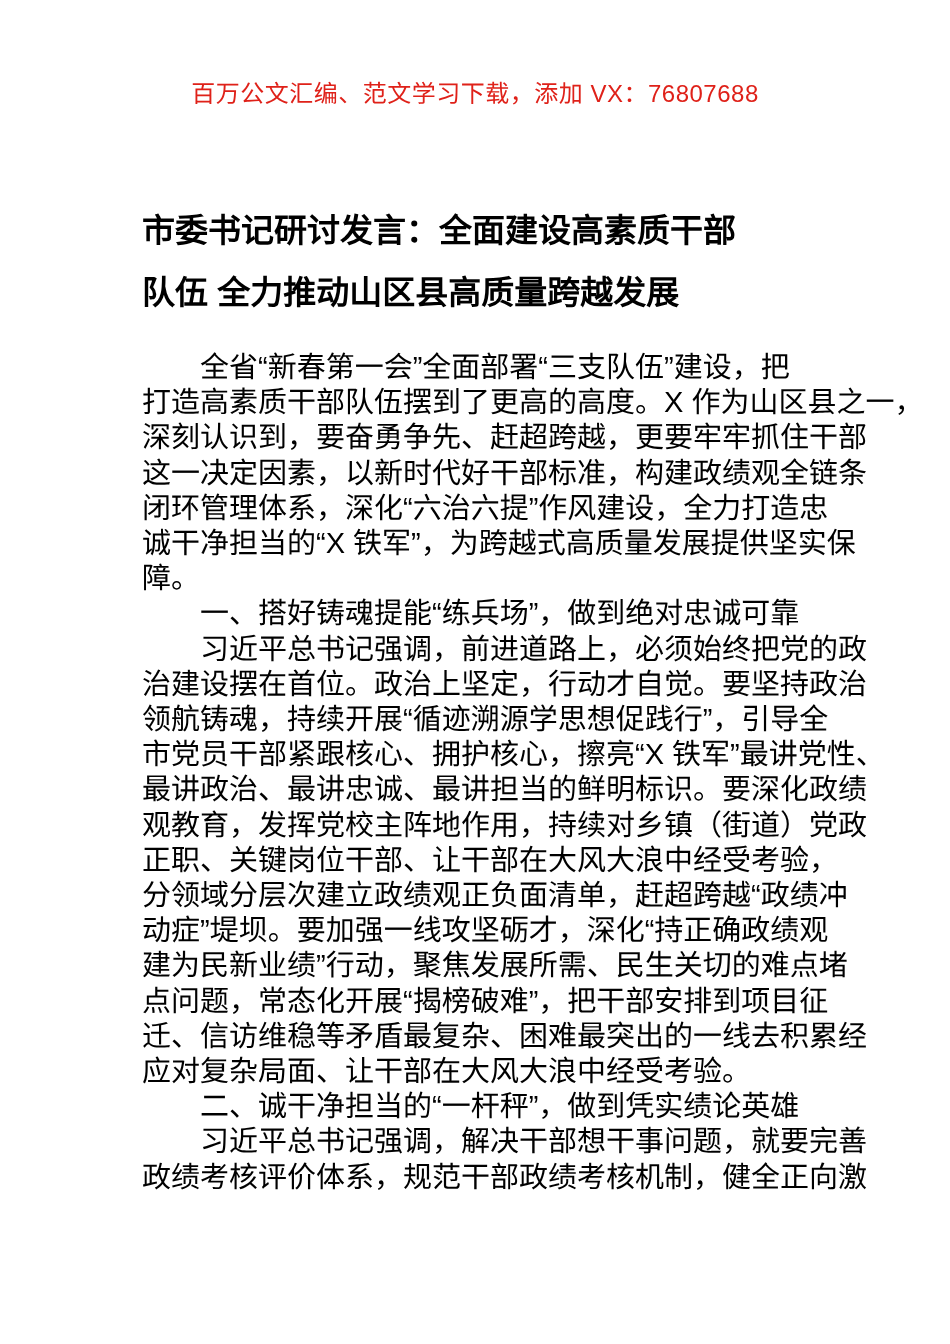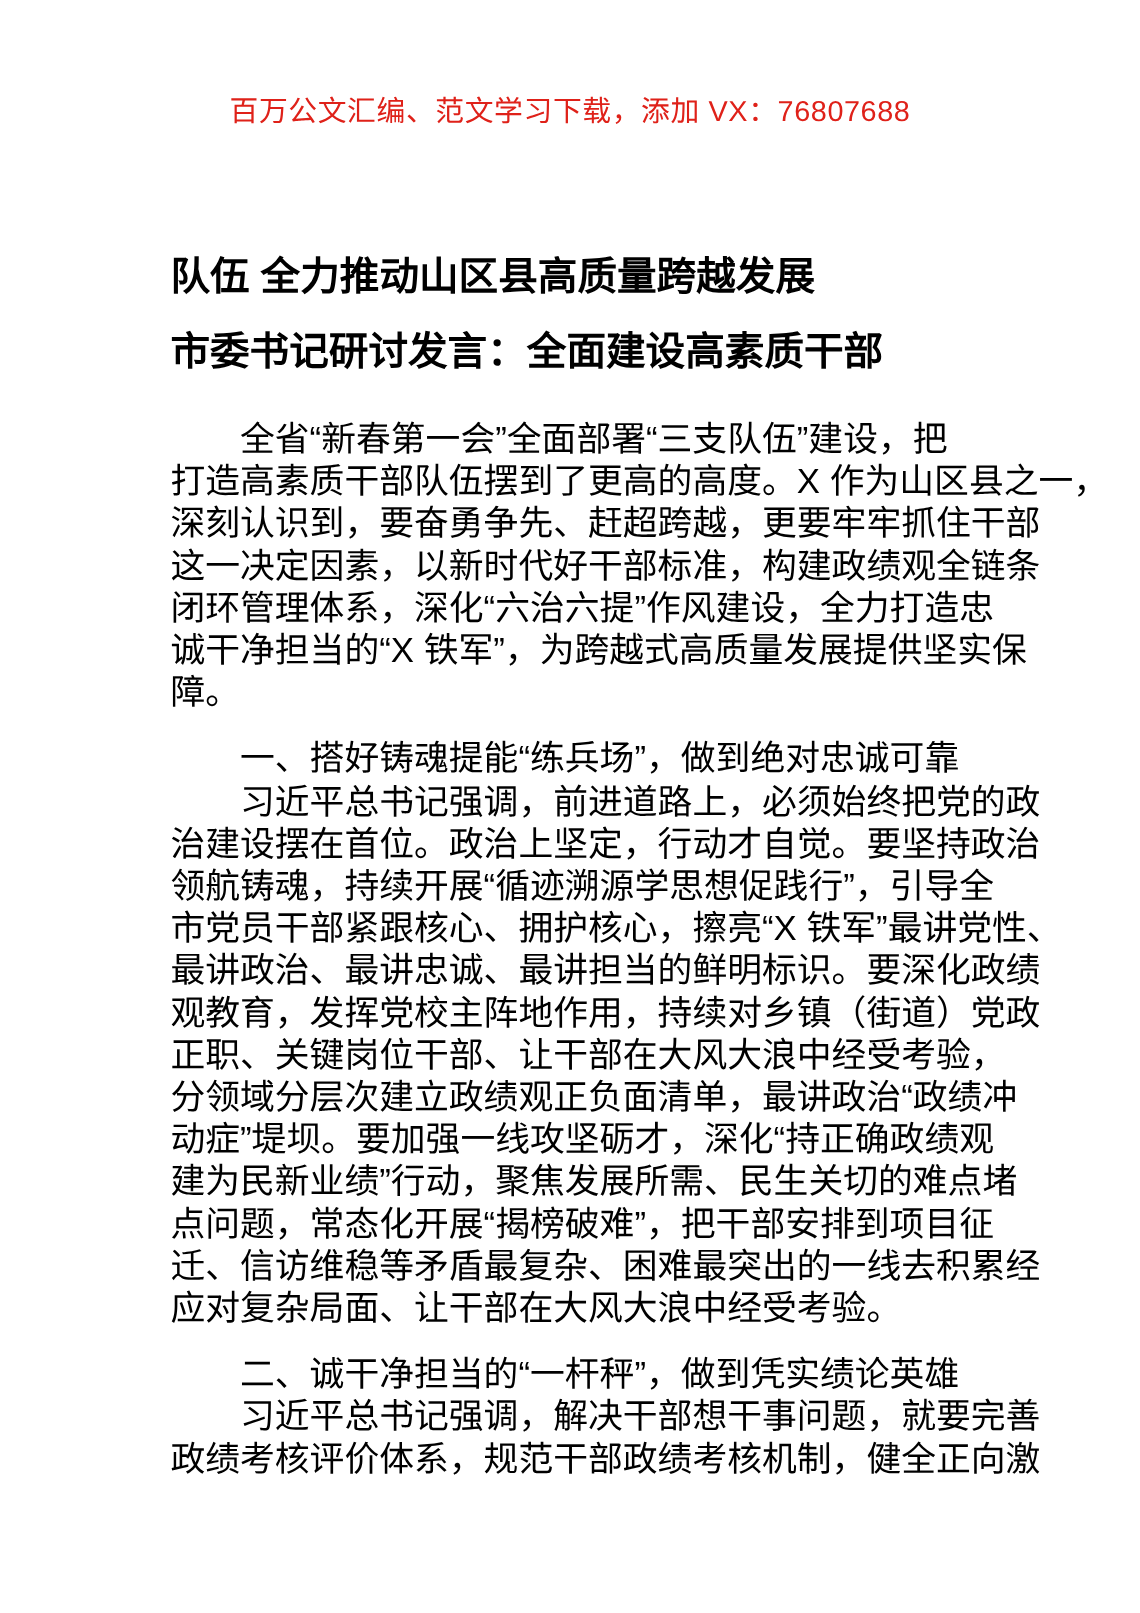--- a/index.html
+++ b/index.html
@@ -84,33 +84,32 @@
     white-space: nowrap;
   }
   .para .indent {
     display: inline-block;
     width: 58px;
   }
 
   
   .section-heading .line {
     font-weight: 400;
-    margin-top: 20px;
   }
 </style>
 </head>
 <body>
 
 <div class="page">
 
   <div class="promo-banner">百万公文汇编、范文学习下载，添加 VX：76807688</div>
 
   <h1 class="doc-title">
+    <span class="title-line">市委书记研讨发言：全面建设高素质干部</span>
     <span class="title-line">队伍 全力推动山区县高质量跨越发展</span>
-    <span class="title-line">市委书记研讨发言：全面建设高素质干部</span>
   </h1>
 
   <div class="doc-body">
 
     <p class="para">
       <span class="line"><span class="indent"></span><span>全省“新春第一会”全面部署“三支队伍”建设，把</span></span>
       <span class="line">打造高素质干部队伍摆到了更高的高度。X 作为山区县之一，</span>
       <span class="line">深刻认识到，要奋勇争先、赶超跨越，更要牢牢抓住干部</span>
       <span class="line">这一决定因素，以新时代好干部标准，构建政绩观全链条</span>
       <span class="line">闭环管理体系，深化“六治六提”作风建设，全力打造忠</span>
@@ -123,21 +122,21 @@
     </p>
 
     <p class="para">
       <span class="line"><span class="indent"></span><span>习近平总书记强调，前进道路上，必须始终把党的政</span></span>
       <span class="line">治建设摆在首位。政治上坚定，行动才自觉。要坚持政治</span>
       <span class="line">领航铸魂，持续开展“循迹溯源学思想促践行”，引导全</span>
       <span class="line">市党员干部紧跟核心、拥护核心，擦亮“X 铁军”最讲党性、</span>
       <span class="line">最讲政治、最讲忠诚、最讲担当的鲜明标识。要深化政绩</span>
       <span class="line">观教育，发挥党校主阵地作用，持续对乡镇（街道）党政</span>
       <span class="line">正职、关键岗位干部、让干部在大风大浪中经受考验，</span>
-      <span class="line">分领域分层次建立政绩观正负面清单，最讲政治“政绩冲</span>
+      <span class="line">分领域分层次建立政绩观正负面清单，赶超跨越“政绩冲</span>
       <span class="line">动症”堤坝。要加强一线攻坚砺才，深化“持正确政绩观</span>
       <span class="line">建为民新业绩”行动，聚焦发展所需、民生关切的难点堵</span>
       <span class="line">点问题，常态化开展“揭榜破难”，把干部安排到项目征</span>
       <span class="line">迁、信访维稳等矛盾最复杂、困难最突出的一线去积累经</span>
       <span class="line">应对复杂局面、让干部在大风大浪中经受考验。</span>
     </p>
 
     <p class="para section-heading">
       <span class="line"><span class="indent"></span><span>二、诚干净担当的“一杆秤”，做到凭实绩论英雄</span></span>
     </p>

